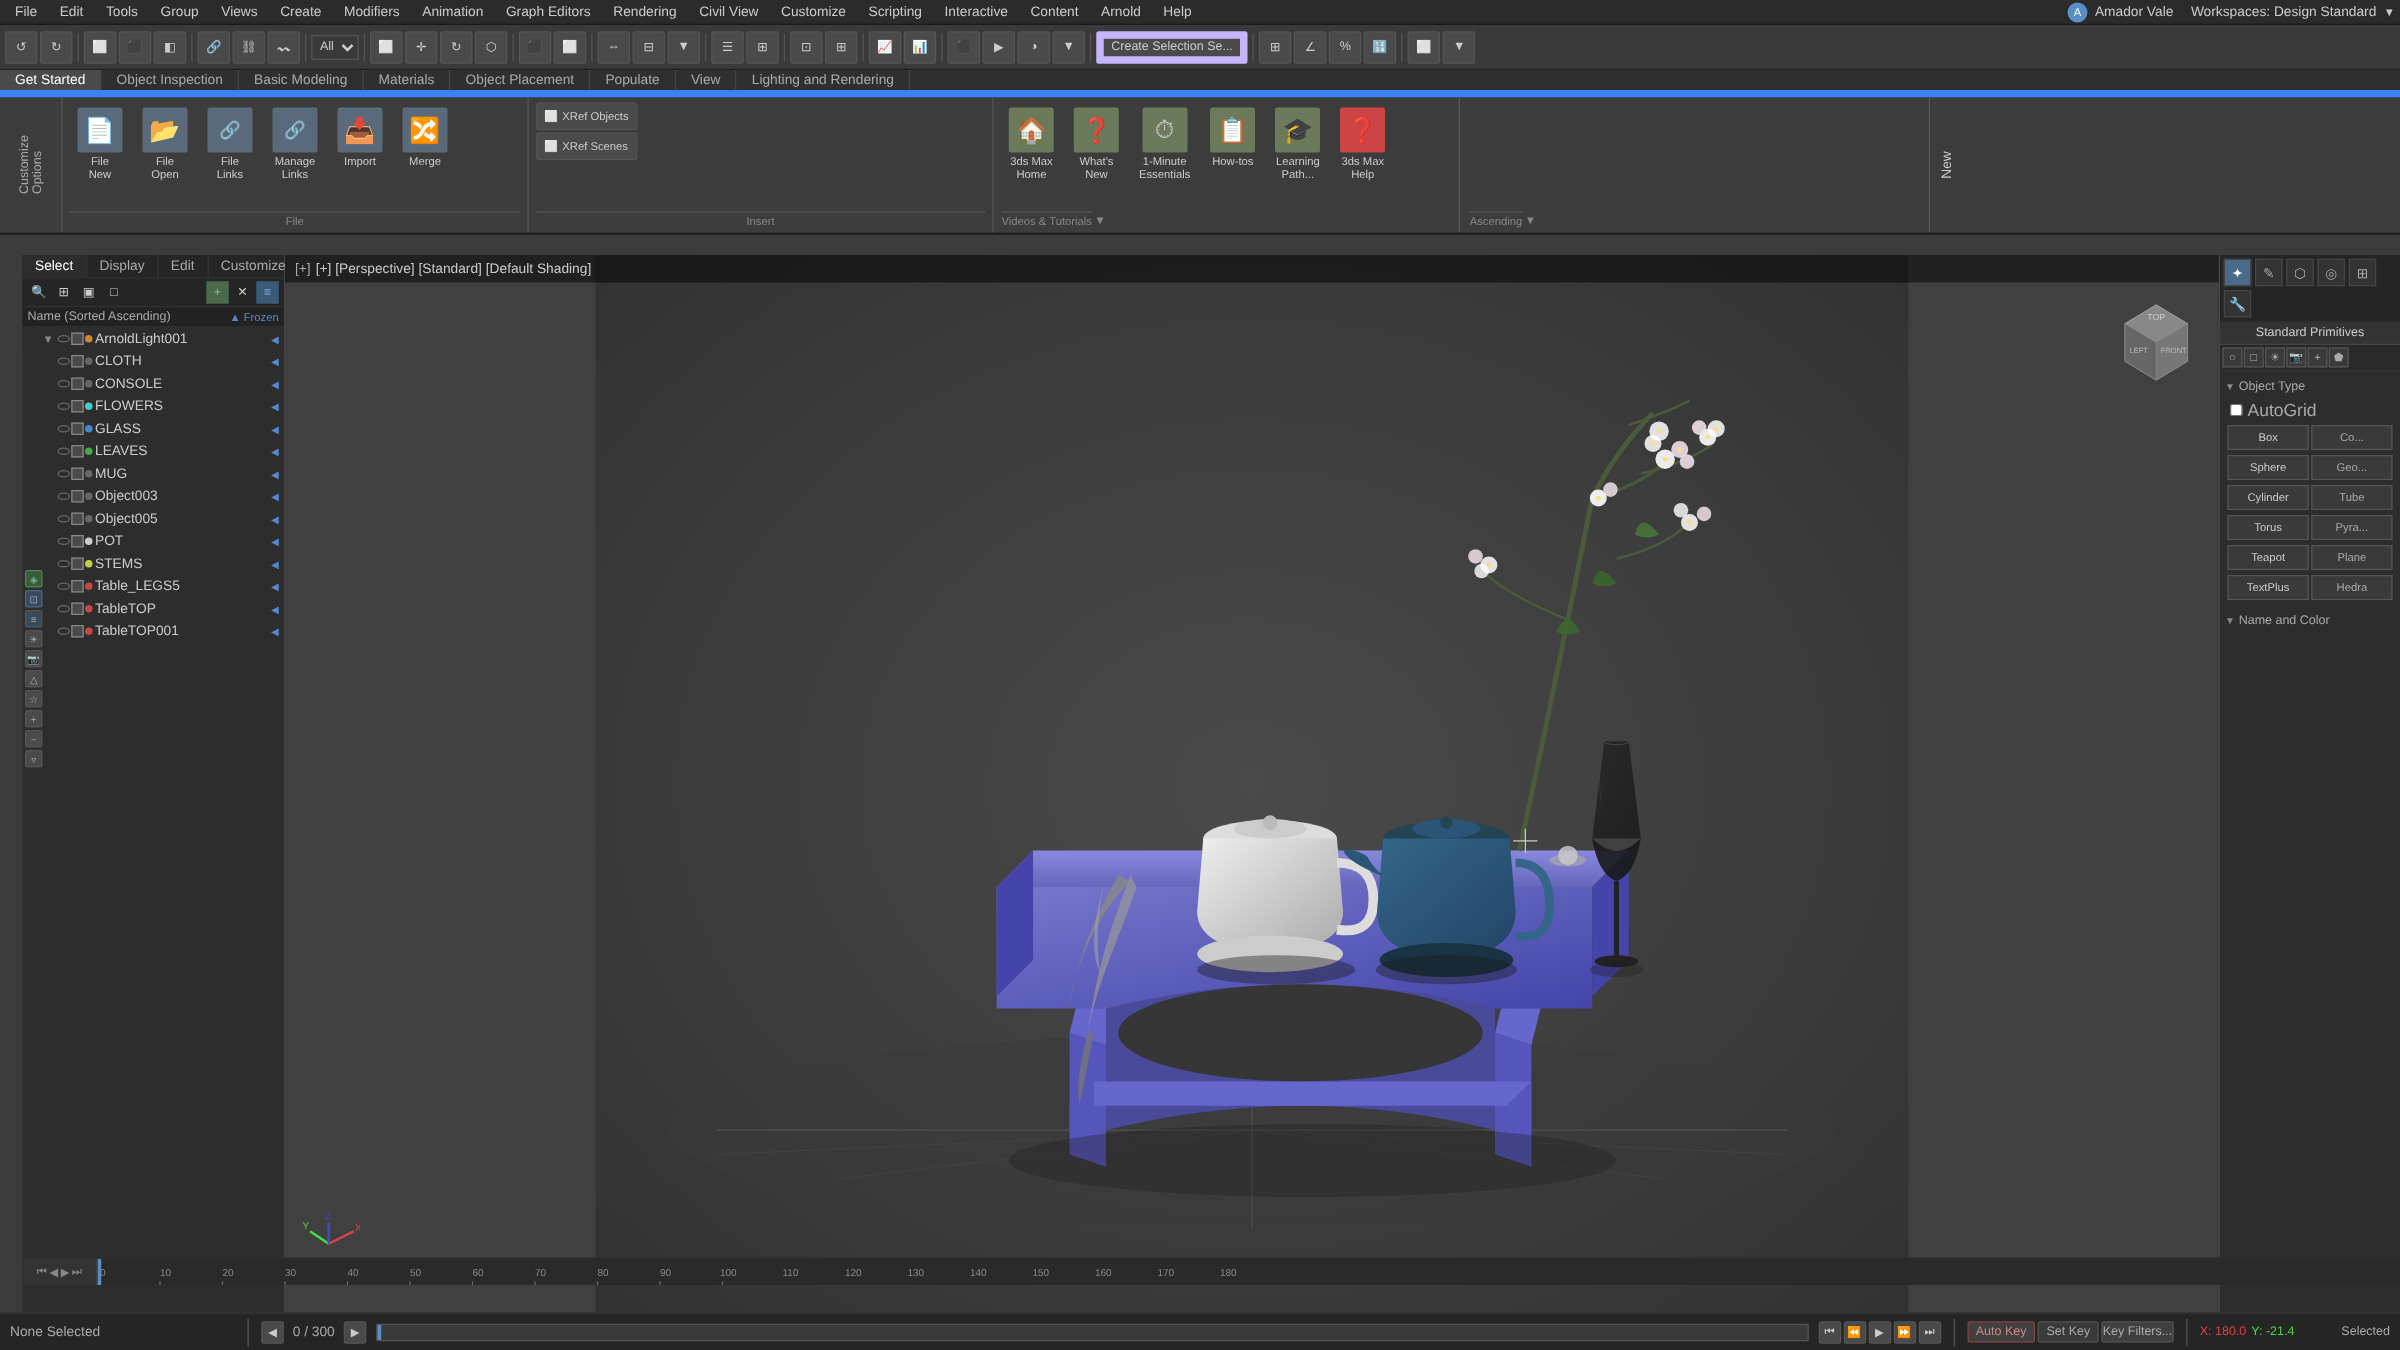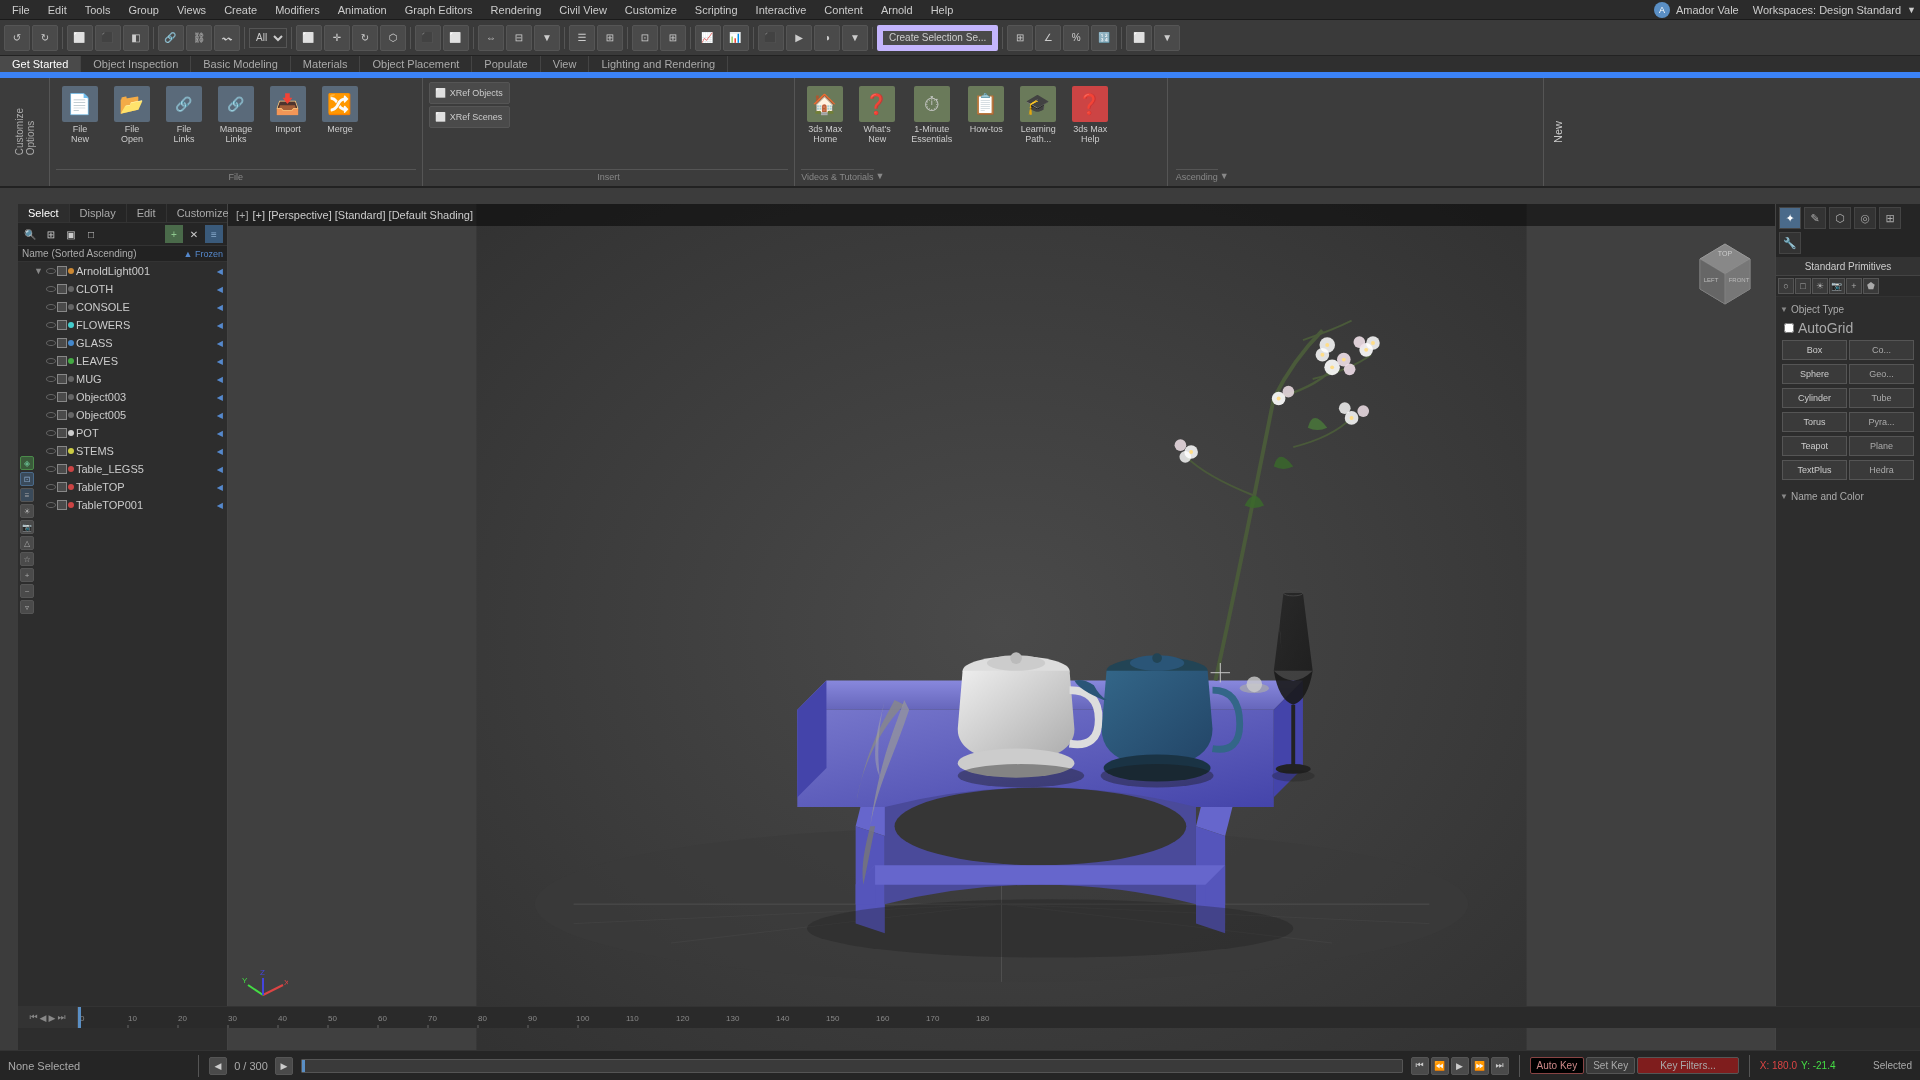--- a/index.html
+++ b/index.html
@@ -862,23 +862,23 @@
   <div style="display:flex;align-items:center;gap:2px;">
     <div class="tb-btn" style="width:18px;height:18px;font-size:9px;">⏮</div>
     <div class="tb-btn" style="width:18px;height:18px;font-size:9px;">⏪</div>
     <div class="tb-btn" style="width:18px;height:18px;font-size:9px;">▶</div>
     <div class="tb-btn" style="width:18px;height:18px;font-size:9px;">⏩</div>
     <div class="tb-btn" style="width:18px;height:18px;font-size:9px;">⏭</div>
   </div>
   <div class="tb-sep"></div>
 
   <div style="display:flex;align-items:center;gap:2px;">
-    <div style="padding:2px 6px;background:#000000;border:1px solid #884444;color:#cc8888;font-size:10px;cursor:pointer;border-radius:2px;">Auto Key</div>
+    <div style="padding:2px 6px;background:#404040;border:1px solid #884444;color:#cc8888;font-size:10px;cursor:pointer;border-radius:2px;">Auto Key</div>
     <div style="padding:2px 6px;background:#3a3a3a;border:1px solid #555;color:#aaa;font-size:10px;cursor:pointer;border-radius:2px;">Set Key</div>
-    <div style="padding:2px 22px;background:#7f1d1d;border:1px solid #555;color:#aaa;font-size:10px;cursor:pointer;border-radius:2px;">Key Filters...</div>
+    <div style="padding:2px 0;background:#404040;border:1px solid #555;color:#aaa;font-size:10px;cursor:pointer;border-radius:2px;">Key Filters...</div>
   </div>
 
   <div class="tb-sep"></div>
   <div style="display:flex;align-items:center;gap:4px;font-size:10px;">
     <span style="color:#dd4444;">X: 180.0</span>
     <span style="color:#44dd44;">Y: -21.4</span>
     <span style="color:#4444dd;margin-top:48px;">Z: 0.0</span>
   </div>
 
   <div style="margin-left:auto;font-size:10px;color:#aaa;">Selected</div>

